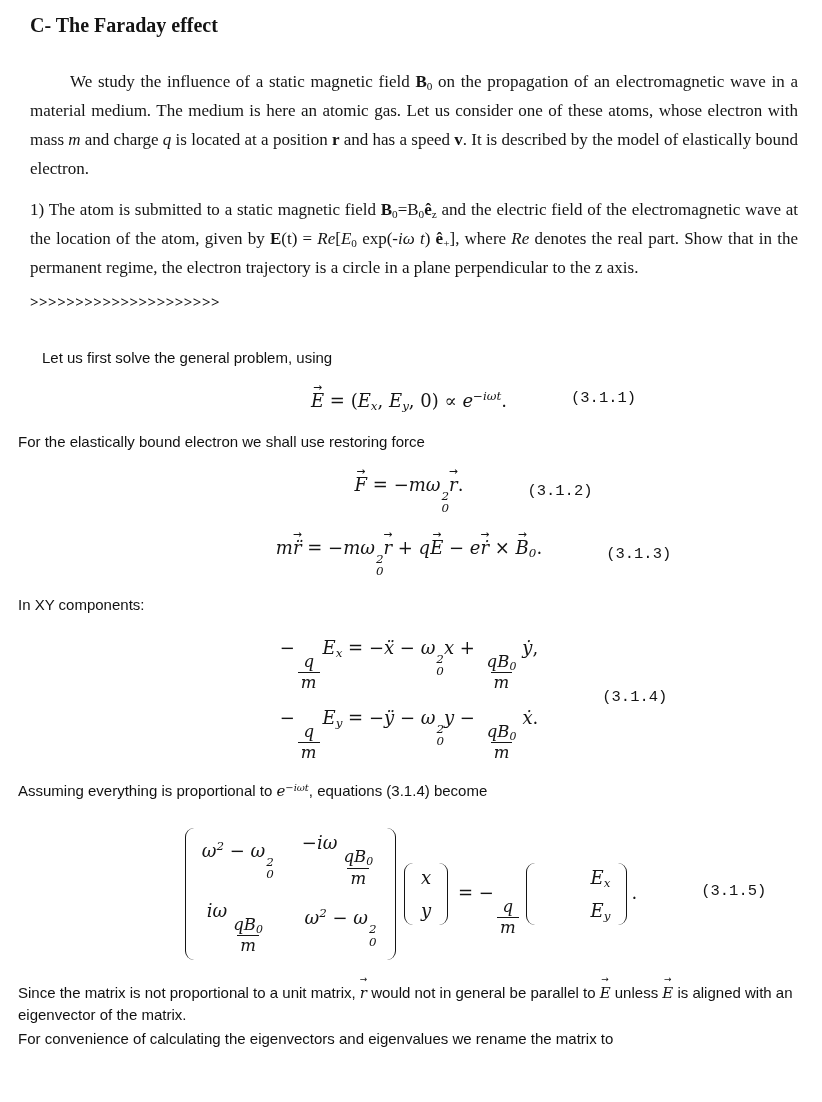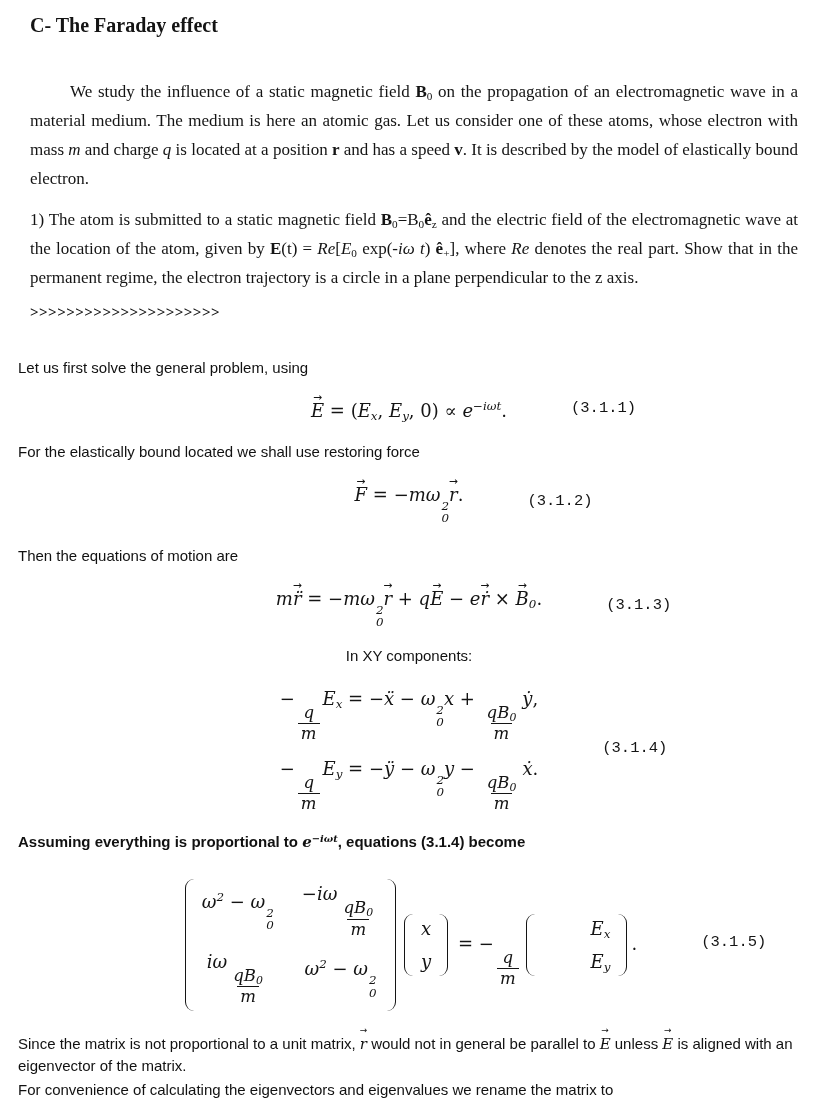--- a/index.html
+++ b/index.html
@@ -3,29 +3,29 @@
 <meta charset="utf-8">
 <style>
   html,body{margin:0;padding:0;}
   body{
     width:822px;height:1102px;background:#ffffff;color:#141414;
     font-family:"Liberation Serif", serif;overflow:hidden;
   }
   .page{padding:12px 22px 0 18px;}
   .title{font-size:20px;font-weight:700;margin:2px 0 12px 12px;}
   .para{font-size:17px;line-height:29px;text-align:justify;margin:0 2px 0 12px;}
-  .para.indent{text-indent:40px;margin-top:40px;}
+  .para.indent{text-indent:40px;margin-top:30px;}
   .para.second{margin-top:12px;}
   .sep{font-weight:700;font-size:15px;margin:12px 0 0 12px;letter-spacing:.5px;}
   .sans{font-family:"Liberation Sans", sans-serif;font-size:15px;line-height:21px;margin:0;color:#111;}
-  .s1{margin-top:36px;}
+  .s1{margin-top:36px;margin-left:24px;}
   .s2{margin-top:20px;}
   .s3{margin-top:20px;}
-  .s4{margin-top:12px;text-align:center;}
-  .s5{margin-top:18px;font-weight:bold;}
+  .s4{margin-top:12px;}
+  .s5{margin-top:18px;}
   .s6{margin-top:22px;}
   .s7{margin-top:3px;}
 
   
   .eqrow{display:grid;grid-template-columns:1fr max-content 1fr;align-items:center;margin:16px 0;}
   .eqrow.tall{margin:20px 0;}
   .eqbody{grid-column:2;padding-top:6px;}
   .eqtag{grid-column:3;justify-self:start;padding-left:64px;font-size:15.5px;font-family:Liberation Mono, monospace;white-space:nowrap;}
   .eqstack{display:inline-flex;flex-direction:column;align-items:flex-start;row-gap:14px;}
 
@@ -63,31 +63,30 @@
 
   <div class="sep">&gt;&gt;&gt;&gt;&gt;&gt;&gt;&gt;&gt;&gt;&gt;&gt;&gt;&gt;&gt;&gt;&gt;&gt;&gt;&gt;&gt;</div>
 
   <p class="sans s1">Let us first solve the general problem, using</p>
 
   <div class="eqrow">
     <span class="eqbody math"><span class="mov"><span class="mark">→</span><span class="base"><span>E</span></span></span><span class="rm"> = (</span><span>E</span><span class="msub"><span>x</span></span><span class="rm">, </span><span>E</span><span class="msub"><span>y</span></span><span class="rm">, 0) </span><span class="rm">∝ </span><span>e</span><span class="msup"><span>−iωt</span></span><span class="rm">.</span></span>
     <span class="eqtag">(3.1.1)</span>
   </div>
 
-  <p class="sans s2">For the elastically bound located we shall use restoring force</p>
+  <p class="sans s2">For the elastically bound electron we shall use restoring force</p>
 
   <div class="eqrow">
     <span class="eqbody math"><span class="mov"><span class="mark">→</span><span class="base"><span>F</span></span></span><span class="rm"> = −</span><span>mω</span><span class="mss">
           <span class="row"><span>2</span></span>
           <span class="row"><span>0</span></span>
         </span><span class="mov"><span class="mark">→</span><span class="base"><span>r</span></span></span><span class="rm">.</span></span>
     <span class="eqtag">(3.1.2)</span>
   </div>
 
-  <p class="sans s3">Then the equations of motion are</p>
 
   <div class="eqrow">
     <span class="eqbody math"><span>m</span><span class="mov"><span class="mark">→</span><span class="base"><span>r̈</span></span></span><span class="rm"> = −</span><span>mω</span><span class="mss">
           <span class="row"><span>2</span></span>
           <span class="row"><span>0</span></span>
         </span><span class="mov"><span class="mark">→</span><span class="base"><span>r</span></span></span><span class="rm"> + </span><span>q</span><span class="mov"><span class="mark">→</span><span class="base"><span>E</span></span></span><span class="rm"> − </span><span>e</span><span class="mov"><span class="mark">→</span><span class="base"><span>ṙ</span></span></span><span class="rm"> × </span><span class="mov"><span class="mark">→</span><span class="base"><span>B</span></span></span><span class="msub"><span>0</span></span><span class="rm">.</span></span>
     <span class="eqtag">(3.1.3)</span>
   </div>
 
   <p class="sans s4">In XY components:</p>

